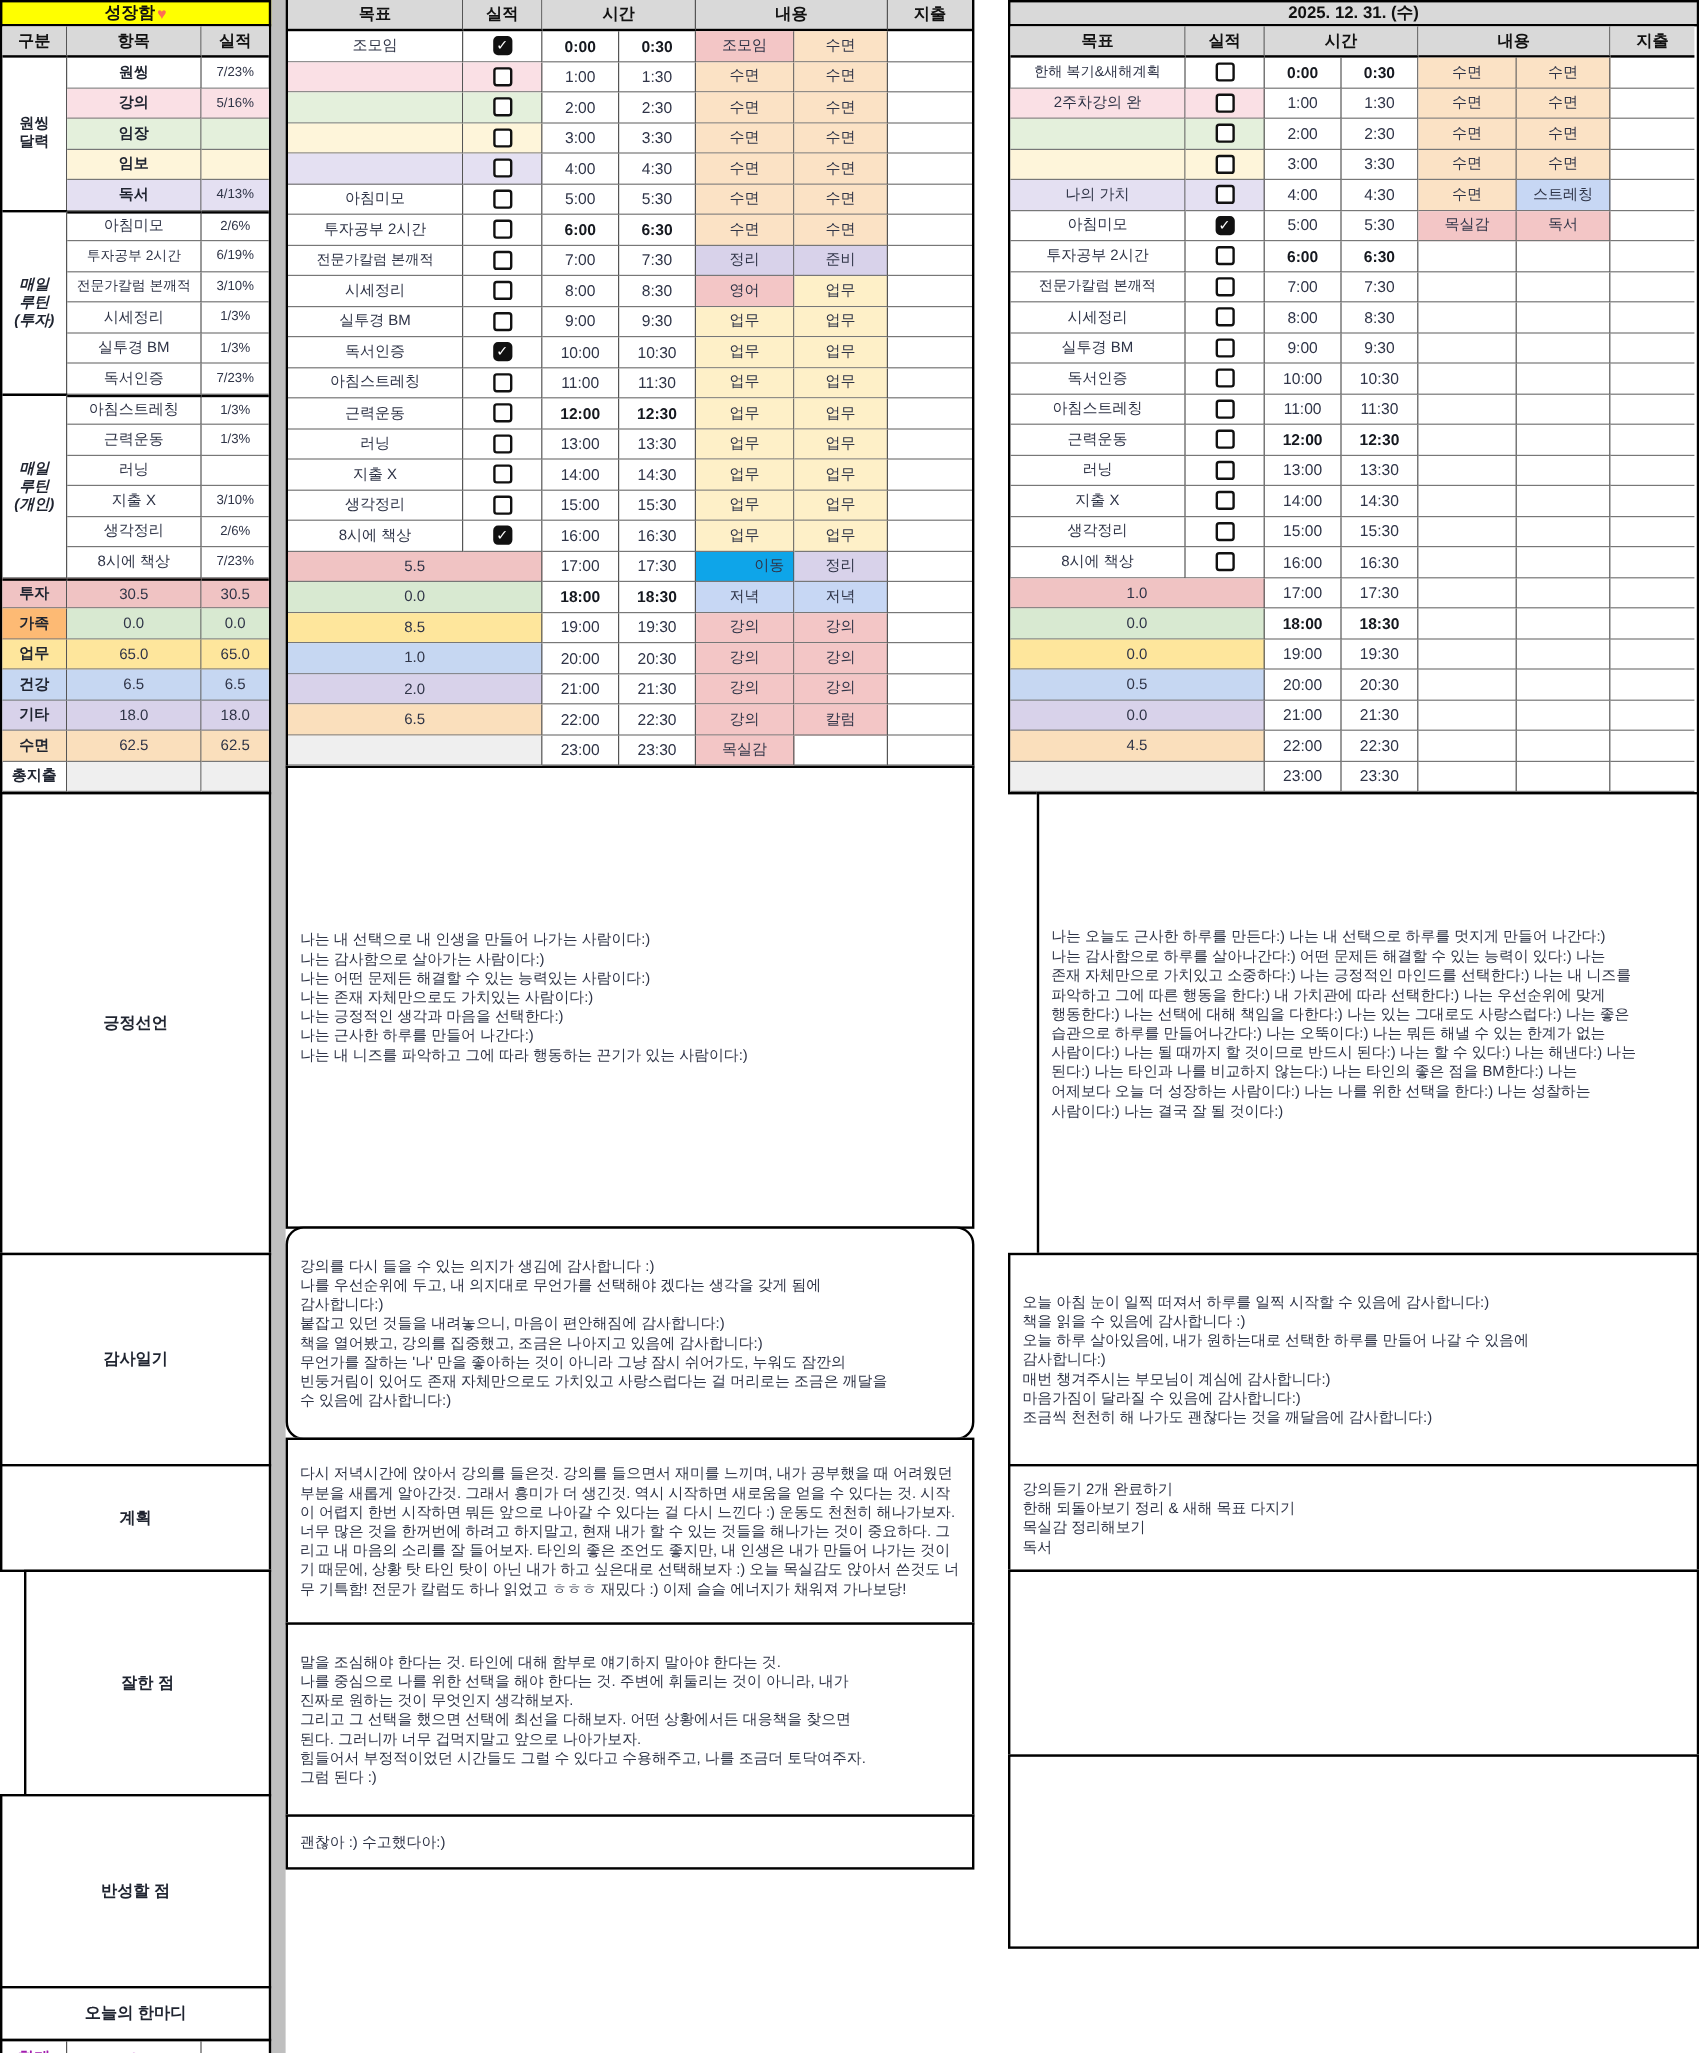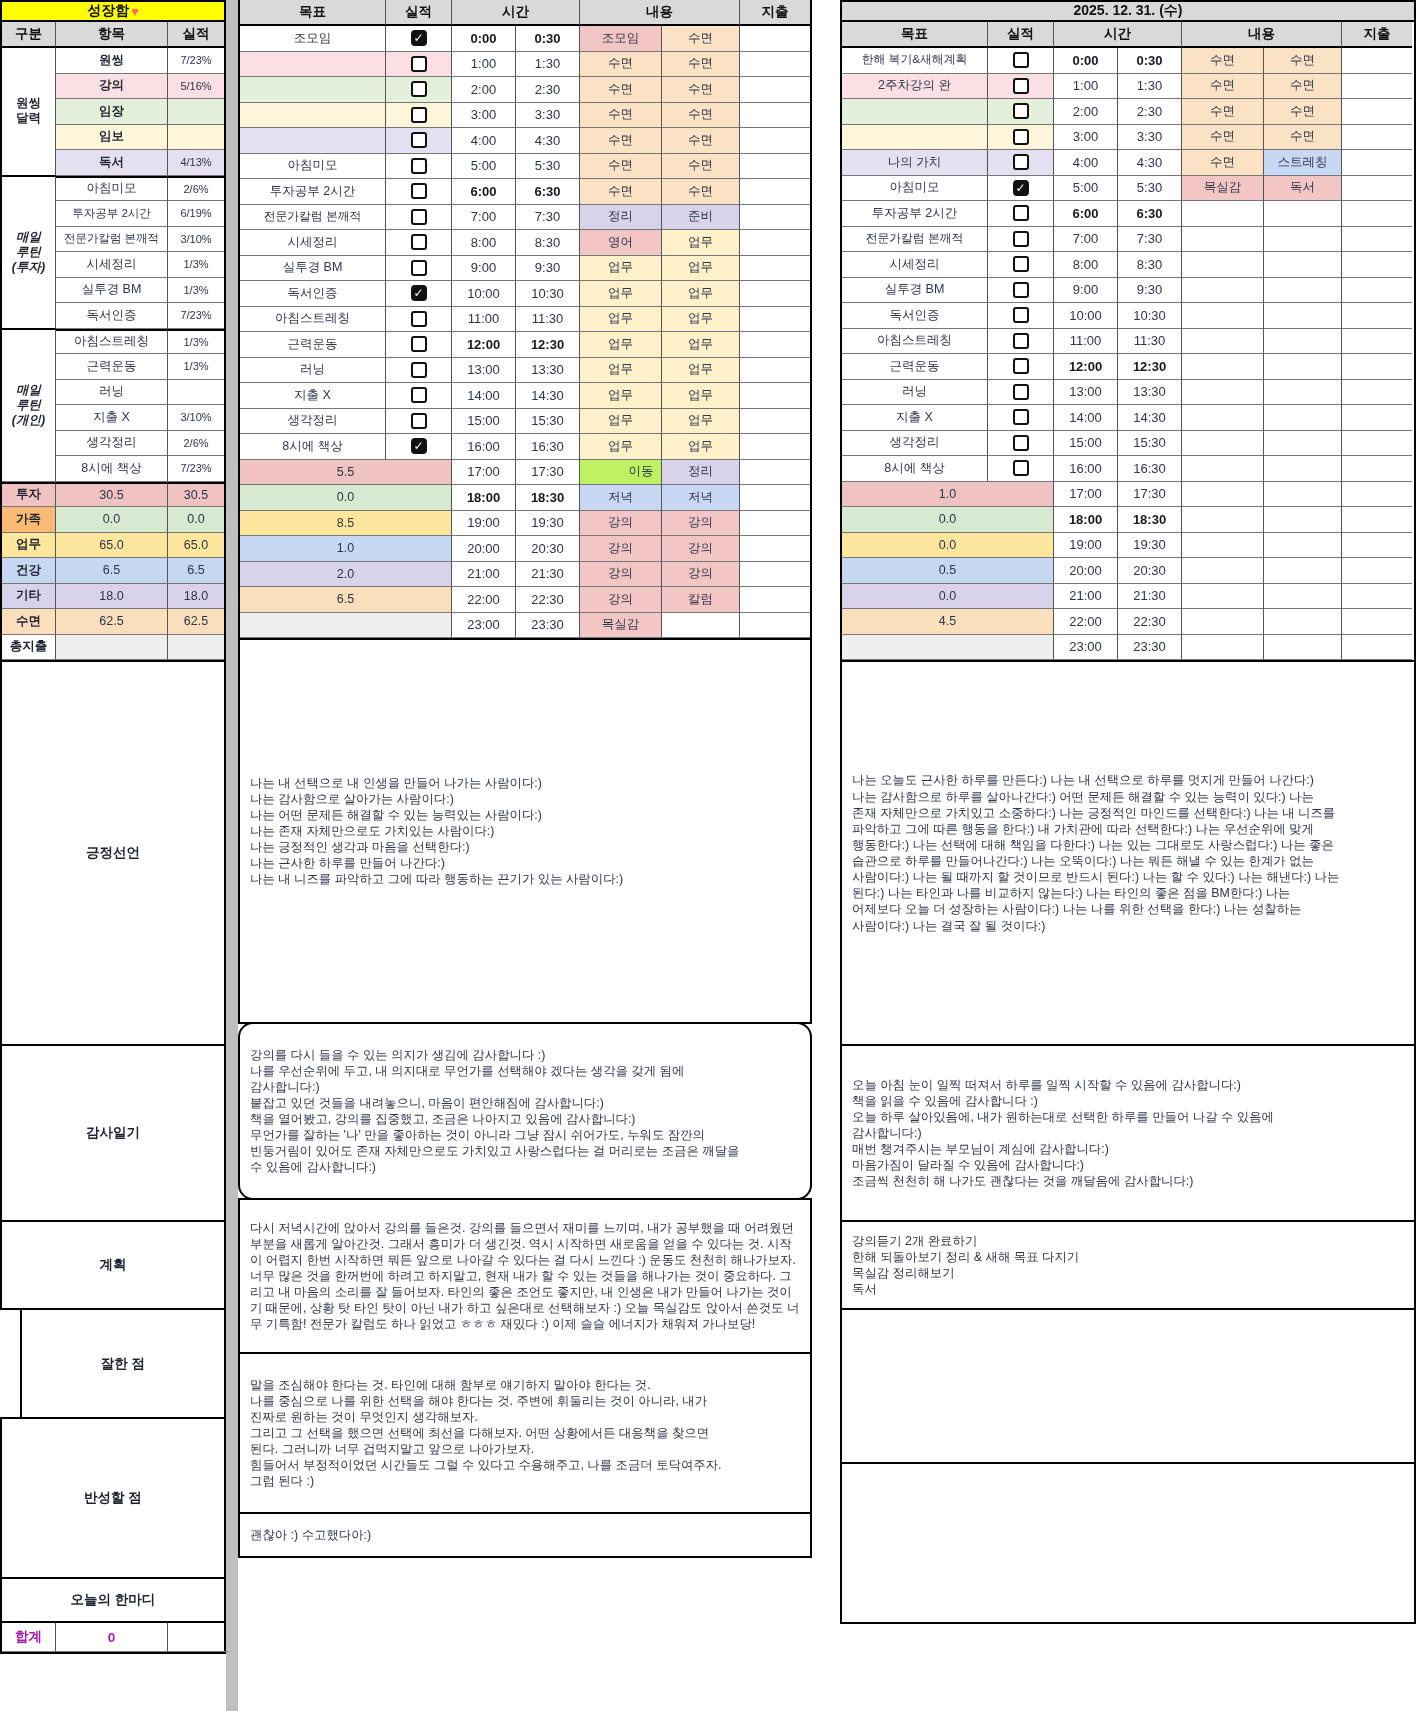--- a/index.html
+++ b/index.html
@@ -143,21 +143,21 @@
   <div id="lt-sections">
       <div class="box" style="height: 386px;">
         <div class="seclbl">긍정선언</div>
       </div>
       <div class="box" style="height: 178px;">
         <div class="seclbl">감사일기</div>
       </div>
       <div class="box" style="height: 90px;">
         <div class="seclbl">계획</div>
       </div>
-      <div class="box" style="height: 111px; margin-left: 20px;">
+      <div class="box" style="height: 189px; margin-left: 20px;">
         <div class="seclbl">잘한 점</div>
       </div>
       <div class="box" style="height: 162px;">
         <div class="seclbl">반성할 점</div>
       </div>
       <div class="box" style="height: 46px;">
         <div class="seclbl">오늘의 한마디</div>
       </div>
     </div>
   <div id="lt-footer">
@@ -323,21 +323,21 @@
         <div class="cb on">✓</div>
       </div>
       <div class="cell timec" style="grid-area: 18 / 3;">16:00</div>
       <div class="cell timec" style="grid-area: 18 / 4;">16:30</div>
       <div class="cell" style="grid-area: 18 / 5; background: rgb(254, 240, 200);">업무</div>
       <div class="cell" style="grid-area: 18 / 6; background: rgb(254, 240, 200);">업무</div>
       <div class="cell lastcol" style="grid-area: 18 / 7;"></div>
       <div class="cell" style="grid-area: 19 / 1 / auto / span 2; background: rgb(240, 195, 195);">5.5</div>
       <div class="cell timec" style="grid-area: 19 / 3;">17:00</div>
       <div class="cell timec" style="grid-area: 19 / 4;">17:30</div>
-      <div class="cell" style="grid-area: 19 / 5; background: #bef264; padding-left: 41px;">이동</div>
+      <div class="cell" style="grid-area: 19 / 5; background: #0ea5e9; padding-left: 41px;">이동</div>
       <div class="cell" style="grid-area: 19 / 6; background: rgb(216, 210, 234);">정리</div>
       <div class="cell lastcol" style="grid-area: 19 / 7;"></div>
       <div class="cell" style="grid-area: 20 / 1 / auto / span 2; background: rgb(216, 233, 209);">0.0</div>
       <div class="cell timec tbold" style="grid-area: 20 / 3;">18:00</div>
       <div class="cell timec tbold" style="grid-area: 20 / 4;">18:30</div>
       <div class="cell" style="grid-area: 20 / 5; background: rgb(199, 215, 244);">저녁</div>
       <div class="cell" style="grid-area: 20 / 6; background: rgb(199, 215, 244);">저녁</div>
       <div class="cell lastcol" style="grid-area: 20 / 7;"></div>
       <div class="cell" style="grid-area: 21 / 1 / auto / span 2; background: rgb(254, 230, 156);">8.5</div>
       <div class="cell timec" style="grid-area: 21 / 3;">19:00</div>
@@ -602,21 +602,21 @@
       <div class="cell" style="grid-area: 24 / 5;"></div>
       <div class="cell" style="grid-area: 24 / 6;"></div>
       <div class="cell lastcol" style="grid-area: 24 / 7;"></div>
       <div class="cell" style="grid-area: 25 / 1 / auto / span 2; background: rgb(239, 239, 239);"></div>
       <div class="cell timec" style="grid-area: 25 / 3;">23:00</div>
       <div class="cell timec" style="grid-area: 25 / 4;">23:30</div>
       <div class="cell" style="grid-area: 25 / 5;"></div>
       <div class="cell" style="grid-area: 25 / 6;"></div>
       <div class="cell lastcol" style="grid-area: 25 / 7;"></div>
     </div>
-    <div class="box sect-text" style="height: 386px;">
+    <div class="box sect-text" style="height: 386px; margin-left: 24px;">
       <div class="sect-inner">나는 오늘도 근사한 하루를 만든다:) 나는 내 선택으로 하루를 멋지게 만들어 나간다:)
 나는 감사함으로 하루를 살아나간다:) 어떤 문제든 해결할 수 있는 능력이 있다:) 나는
 존재 자체만으로 가치있고 소중하다:) 나는 긍정적인 마인드를 선택한다:) 나는 내 니즈를
 파악하고 그에 따른 행동을 한다:) 내 가치관에 따라 선택한다:) 나는 우선순위에 맞게
 행동한다:) 나는 선택에 대해 책임을 다한다:) 나는 있는 그대로도 사랑스럽다:) 나는 좋은
 습관으로 하루를 만들어나간다:) 나는 오뚝이다:) 나는 뭐든 해낼 수 있는 한계가 없는
 사람이다:) 나는 될 때까지 할 것이므로 반드시 된다:) 나는 할 수 있다:) 나는 해낸다:) 나는
 된다:) 나는 타인과 나를 비교하지 않는다:) 나는 타인의 좋은 점을 BM한다:) 나는
 어제보다 오늘 더 성장하는 사람이다:) 나는 나를 위한 선택을 한다:) 나는 성찰하는
 사람이다:) 나는 결국 잘 될 것이다:)</div>

